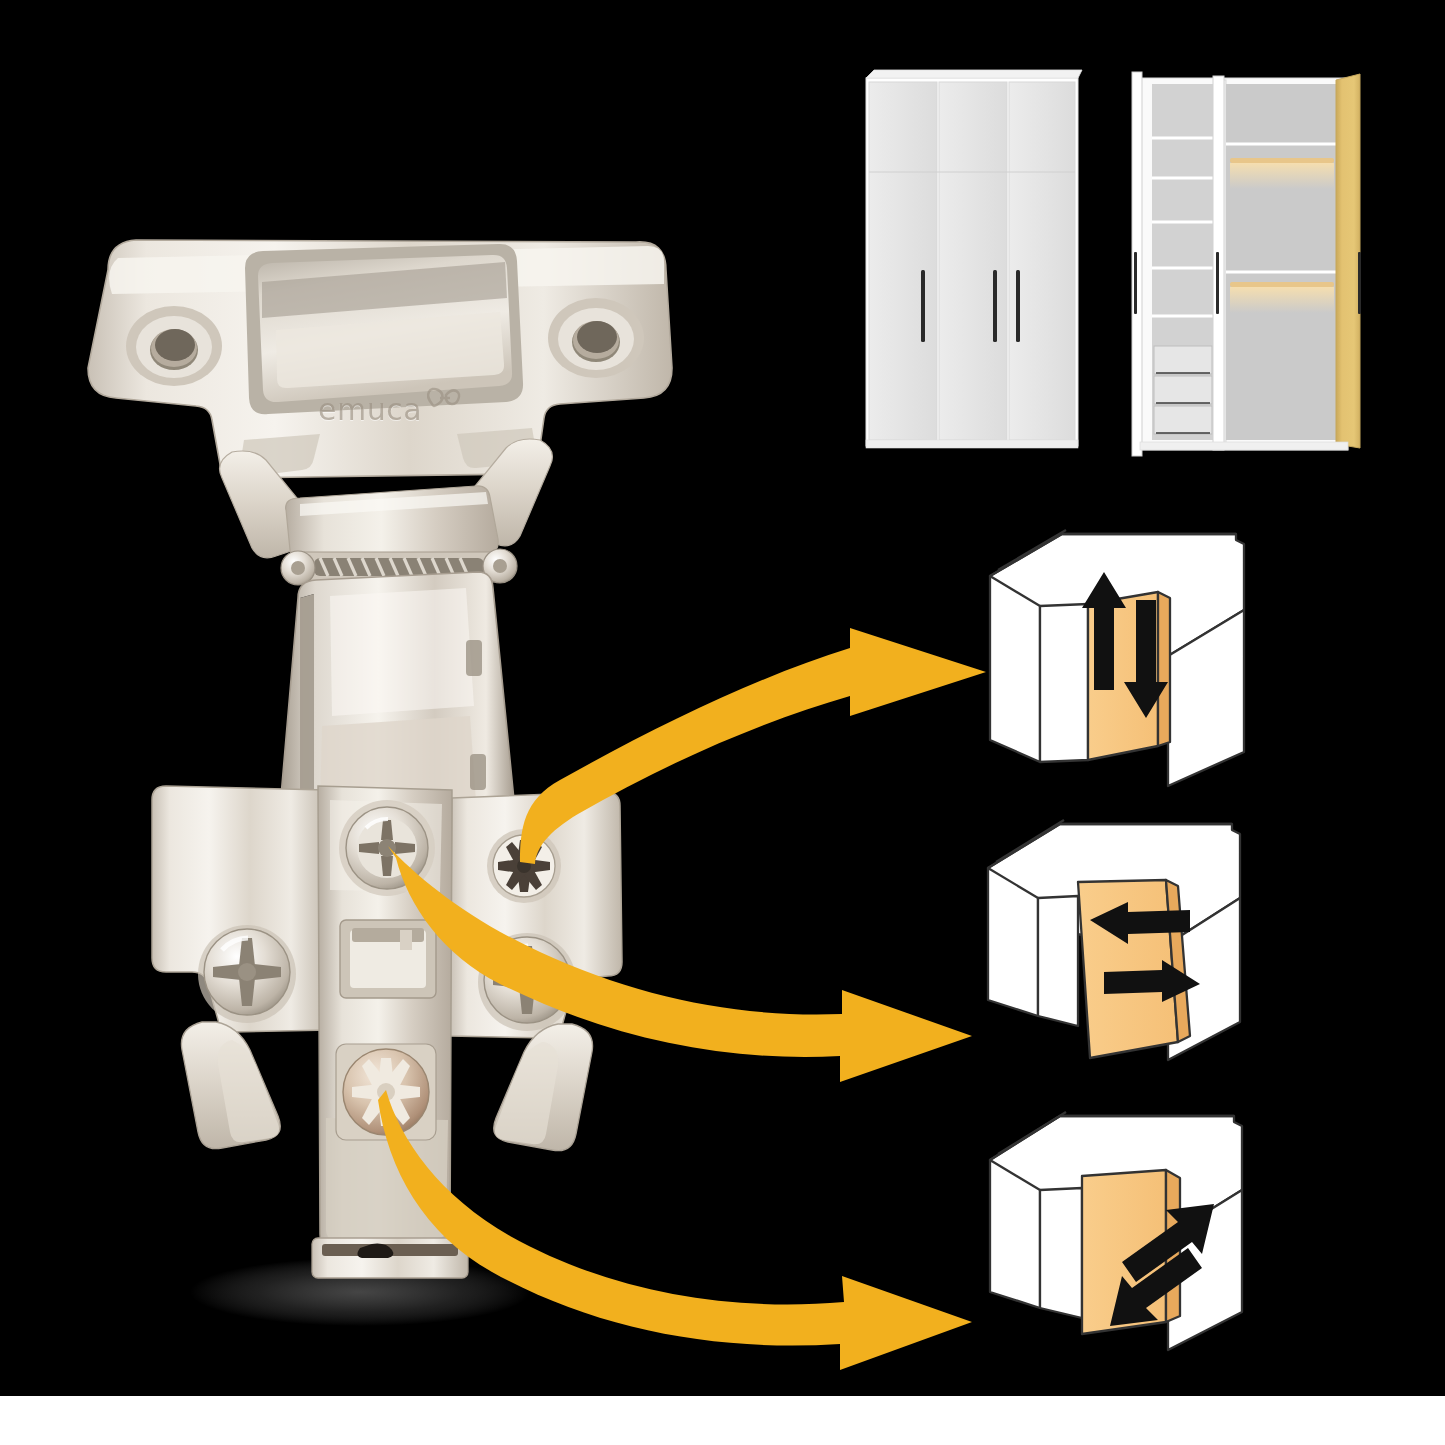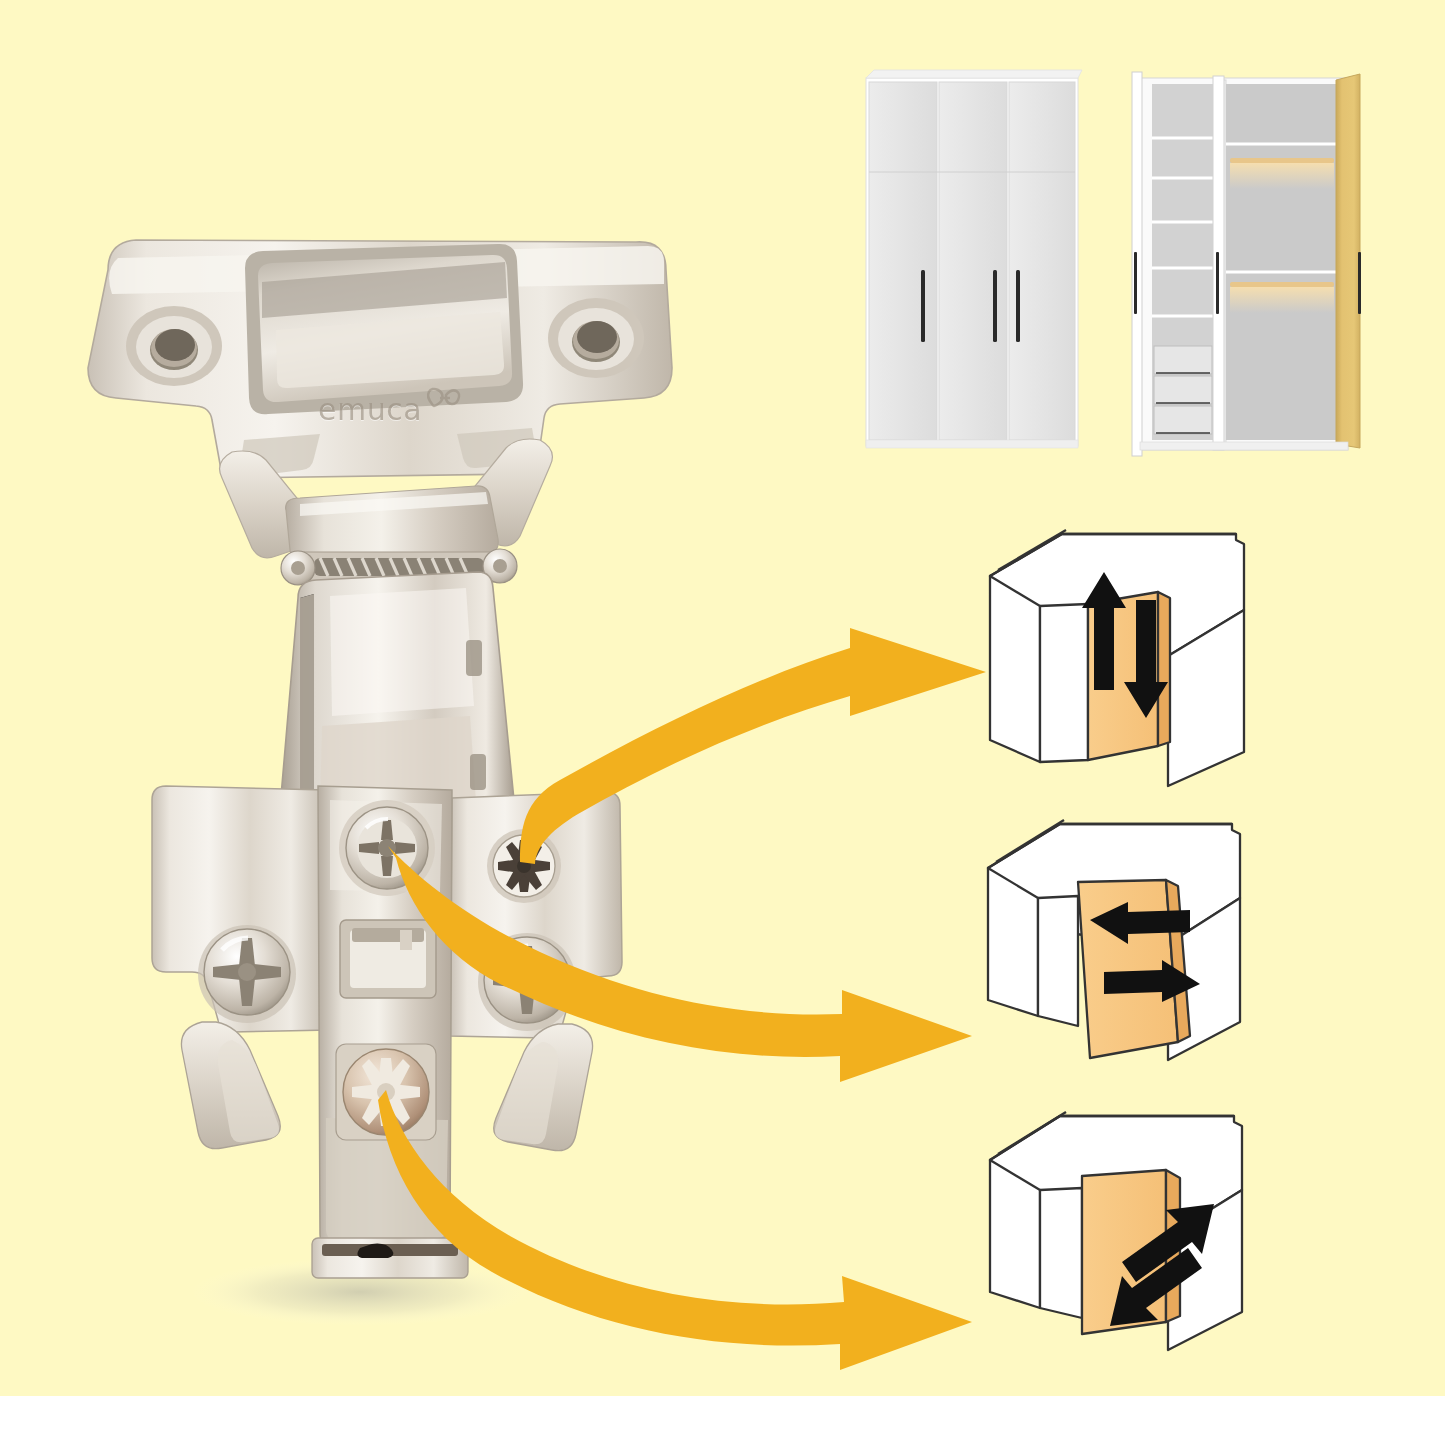--- a/index.html
+++ b/index.html
@@ -10,21 +10,21 @@
   body {
     width: 1445px;
     height: 1445px;
     font-family: "Liberation Sans", sans-serif;
     overflow: hidden;
   }
   #stage {
     position: relative;
     width: 1445px;
     height: 1396px;
-    background: #fef9c3;
+    background: #000000;
   }
   .layer {
     position: absolute;
     top: 0; left: 0;
     width: 1445px;
     height: 1445px;
   }
   .abs { position: absolute; }
   .logo-text {
     font-family: "DejaVu Sans", sans-serif;

